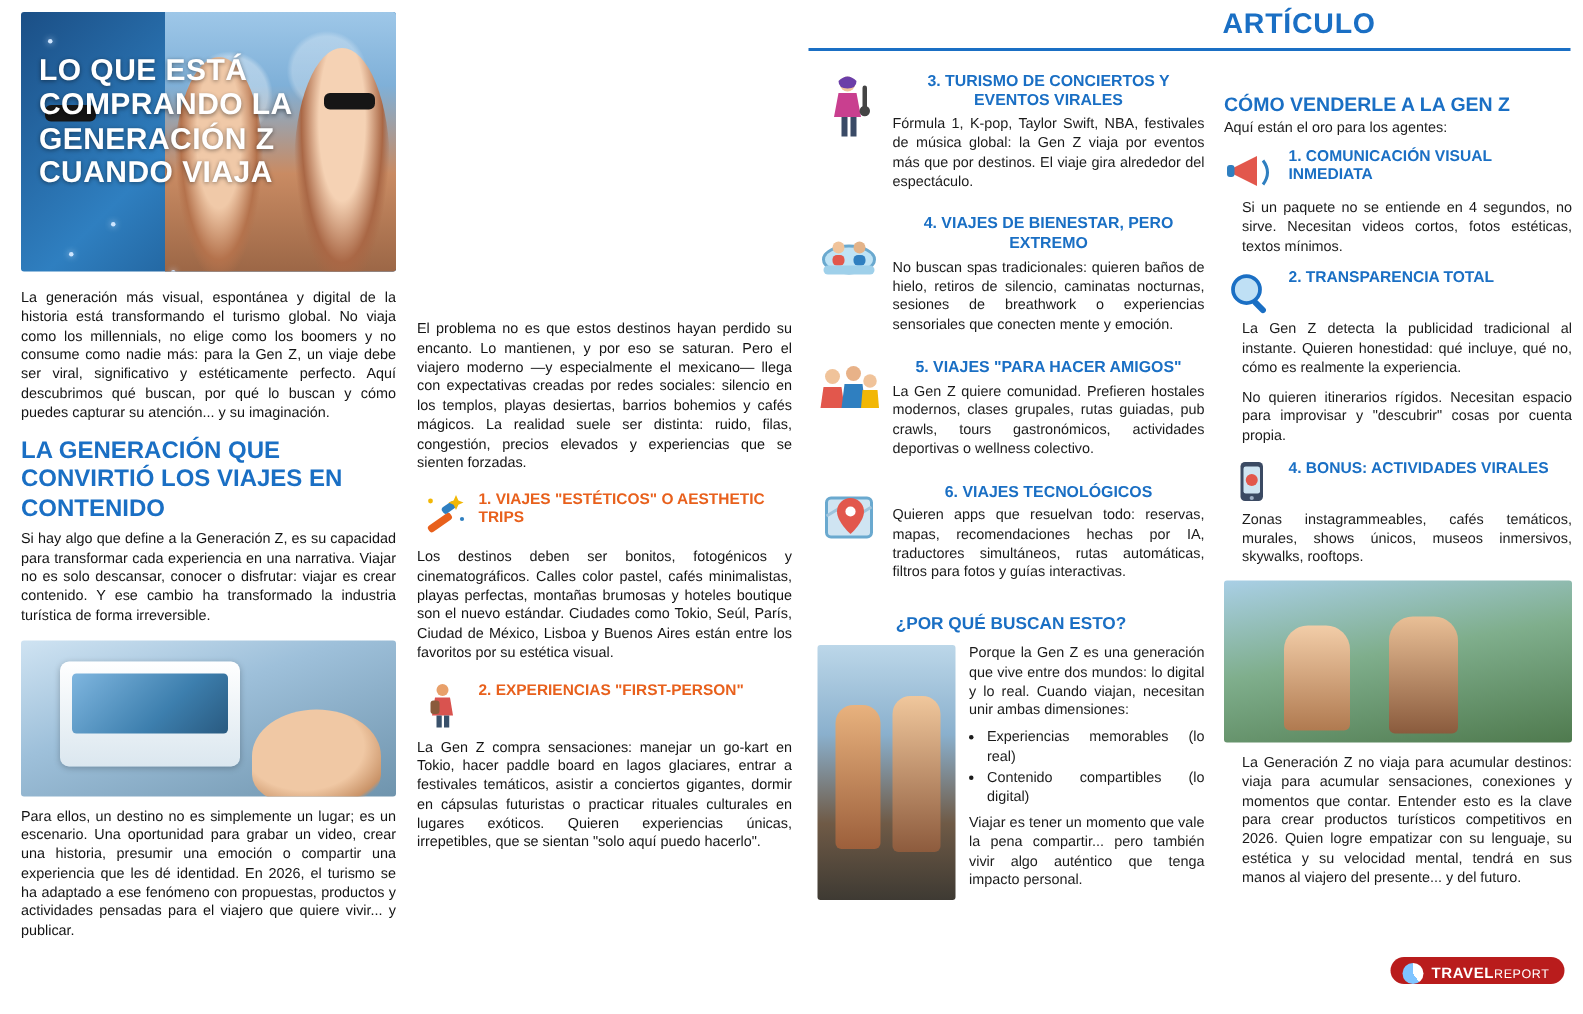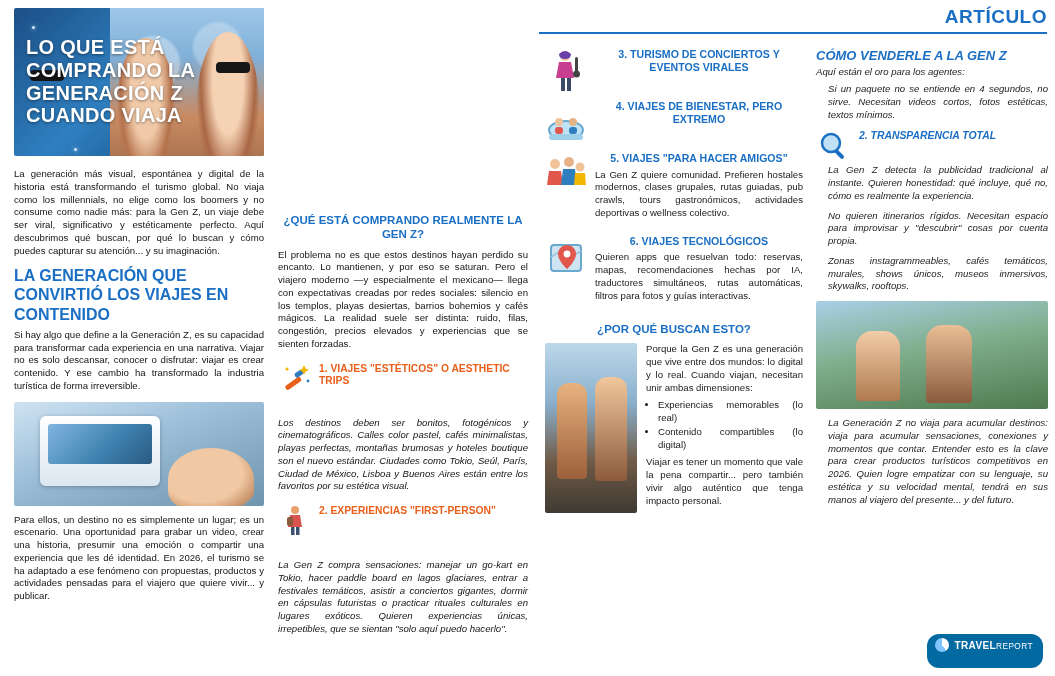--- a/index.html
+++ b/index.html
@@ -8,35 +8,35 @@
     width:1055px; height:676px;
     background:#ffffff;
     font-family:"Liberation Sans", sans-serif;
     color:#1b1b1b;
     overflow:hidden;
   }
   .page { position:relative; width:1055px; height:676px; }
 
   
   .article-head {
-    position:absolute; left:815px; top:6px; width:232px; text-align:right;
+    position:absolute; left:815px; top:6px; width:232px; 
   }
   .article-head .t {
     font-size:19px; font-weight:bold; color:#1a6fc4; letter-spacing:.5px;
   }
   .head-rule {
     position:absolute; left:539px; top:32px; width:508px; height:2px;
     background:#1a6fc4;
   }
 
   
   .col1 { position:absolute; left:14px; top:8px; width:250px; }
 
   .hero {
-    position:relative; width:250px; height:148px; overflow:hidden;
+    position:relative; width:250px; height:173px; overflow:hidden;
     border-radius:2px;
     background:linear-gradient(135deg,#1b4f86 0%,#2f7fc0 45%,#0f3c6b 100%);
   }
   .hero .photo {
     position:absolute; right:0; top:0; width:154px; height:196px;
     background:
       radial-gradient(circle at 28% 28%, rgba(255,255,255,.35) 0 14%, transparent 16%),
       radial-gradient(circle at 70% 20%, rgba(255,255,255,.28) 0 12%, transparent 14%),
       linear-gradient(180deg,#9ec7e8 0%, #7fb0d8 25%, #c98b63 55%, #8c5a3c 100%);
     overflow:hidden;
@@ -103,21 +103,21 @@
   .col2 .sec-title {
     color:#1a6fc4; font-weight:bold; font-size:11.5px; line-height:1.2; text-align:center;
     margin:0 0 7px 0;
   }
   .item { display:flex; gap:7px; align-items:flex-start; margin-top:10px; }
   .item .ic { flex:0 0 auto; width:34px; height:34px; position:relative; }
   .item .itxt { flex:1 1 auto; }
   .item-title {
     color:#e8601c; font-weight:bold; font-size:10.3px; line-height:1.18; margin:2px 0 0 0;
   }
-  .col2 .blk { margin-top:22px;font-style:italic; }
+  .col2 .blk { margin-top:6px; }
 
   
   .col3 { position:absolute; left:545px; top:48px; width:258px; }
   .c3-item { display:flex; gap:8px; align-items:flex-start; margin-bottom:6px; }
   .c3-item .ic { flex:0 0 auto; width:42px; height:46px; position:relative; }
   .c3-title {
     color:#1a6fc4; font-weight:bold; font-size:10.6px; line-height:1.2; text-align:center;
     margin:0 0 4px 0;
   }
   .c3-body { font-size:9.6px; line-height:1.33; text-align:justify; margin:0 0 9px 0; }
@@ -136,21 +136,21 @@
   }
   .why-photo::after{
     content:""; position:absolute; right:10px; top:34px; width:32px; height:104px;
     background:linear-gradient(180deg,#f0c79c,#8d5b3d); border-radius:12px 12px 4px 4px;
   }
   .why-text { flex:1 1 auto; font-size:9.6px; line-height:1.33; text-align:justify; }
   ul.bul { margin:5px 0 5px 12px; padding:0; }
   ul.bul li { font-size:9.6px; line-height:1.3; margin-bottom:2px; }
 
   
-  .col4 { position:absolute; left:816px; top:48px; width:232px;font-style:italic; }
+  .col4 { position:absolute; left:816px; top:62px; width:232px; }
   .c4-h { color:#1a6fc4; font-weight:bold; font-size:13px; margin:0 0 3px 0; }
   .c4-sub { font-size:9.6px; margin:0 0 6px 0; }
   .c4-item { display:flex; gap:7px; align-items:flex-start; margin-top:4px; }
   .c4-item .ic { flex:0 0 auto; width:36px; height:36px; position:relative; }
   .c4-title { color:#1a6fc4; font-weight:bold; font-size:10.4px; line-height:1.2; margin:2px 0 3px 0; }
   .c4-body { font-size:9.6px; line-height:1.33; text-align:justify; margin:0 0 7px 12px; }
   .c4-photo {
     width:232px; height:108px; margin:8px 0 8px 0; border-radius:2px;
     background:linear-gradient(170deg,#a9cfe6 0%, #7fae8c 45%, #4f7a4e 100%);
     position:relative; overflow:hidden;
@@ -159,23 +159,23 @@
     content:""; position:absolute; left:40px; top:30px; width:44px; height:70px;
     background:linear-gradient(180deg,#f2cda8,#b07a50); border-radius:16px 16px 4px 4px;
   }
   .c4-photo::after{
     content:""; position:absolute; left:110px; top:24px; width:46px; height:78px;
     background:linear-gradient(180deg,#e9bf96,#8a5b3d); border-radius:16px 16px 4px 4px;
   }
 
   
   .logo {
-    position:absolute; right:12px; bottom:8px;
-    background:#0369a1; color:#fff; border-radius:12px;
-    padding:4px 10px 16px 8px; display:flex; align-items:center; gap:5px;
+    position:absolute; right:12px; bottom:20px;
+    background:#b91c1c; color:#fff; border-radius:12px;
+    padding:4px 10px 0 8px; display:flex; align-items:center; gap:5px;
   }
   .logo .mark { width:14px; height:14px; border-radius:50%;
     background:conic-gradient(#fff 0 40%, #7fc4ff 40% 100%); }
   .logo .name { font-size:10px; font-weight:bold; letter-spacing:.4px; }
   .logo .name small { font-weight:normal; }
 </style>
 </head>
 <body>
 
 <div class="page">
@@ -204,21 +204,20 @@
     <p class="body-text">Si hay algo que define a la Generación Z, es su capacidad para transformar cada experiencia en una narrativa. Viajar no es solo descansar, conocer o disfrutar: viajar es crear contenido. Y ese cambio ha transformado la industria turística de forma irreversible.</p>
 
     <div class="photo2">
       <div class="hand"></div>
     </div>
 
     <p class="body-text">Para ellos, un destino no es simplemente un lugar; es un escenario. Una oportunidad para grabar un video, crear una historia, presumir una emoción o compartir una experiencia que les dé identidad. En 2026, el turismo se ha adaptado a ese fenómeno con propuestas, productos y actividades pensadas para el viajero que quiere vivir... y publicar.</p>
   </div>
 
   <div class="col2">
-    <div class="sec-title">¿QUÉ ESTÁ COMPRANDO REALMENTE LA GEN Z?</div>
     <p class="body-text">El problema no es que estos destinos hayan perdido su encanto. Lo mantienen, y por eso se saturan. Pero el viajero moderno —y especialmente el mexicano— llega con expectativas creadas por redes sociales: silencio en los templos, playas desiertas, barrios bohemios y cafés mágicos. La realidad suele ser distinta: ruido, filas, congestión, precios elevados y experiencias que se sienten forzadas.</p>
 
     <div class="item">
       <div class="ic">
         <svg width="34" height="34" viewBox="0 0 34 34">
           <rect x="6" y="20" width="18" height="5" rx="2" transform="rotate(-35 15 22)" fill="#e8601c"></rect>
           <rect x="16" y="10" width="10" height="5" rx="2" transform="rotate(-35 21 12)" fill="#2f7fc0"></rect>
           <path d="M26 4 l1.6 3.6 L31 9 l-3.4 1.5 L26 14 l-1.6-3.5 L21 9 l3.4-1.4z" fill="#f2b705"></path>
           <circle cx="9" cy="8" r="1.6" fill="#f2b705"></circle>
           <circle cx="30" cy="20" r="1.4" fill="#2f7fc0"></circle>
@@ -256,36 +255,38 @@
           <path d="M14 6 q6-6 12 0 q0 5-6 5 q-6 0-6-5z" fill="#6b3ea8"></path>
           <path d="M14 14 h12 l3 16 h-18z" fill="#c93f8f"></path>
           <rect x="16" y="30" width="4" height="13" fill="#3a4a66"></rect>
           <rect x="22" y="30" width="4" height="13" fill="#3a4a66"></rect>
           <rect x="30" y="9" width="3" height="16" rx="1.5" fill="#444"></rect>
           <circle cx="31.5" cy="26" r="3.5" fill="#444"></circle>
         </svg>
       </div>
       <div style="flex:1 1 auto;">
         <div class="c3-title">3. TURISMO DE CONCIERTOS Y EVENTOS VIRALES</div>
+        <p class="c3-body">Fórmula 1, K-pop, Taylor Swift, NBA, festivales de música global: la Gen Z viaja por eventos más que por destinos. El viaje gira alrededor del espectáculo.</p>
       </div>
     </div>
 
     <div class="c3-item">
       <div class="ic">
         <svg width="42" height="46" viewBox="0 0 42 46">
           <ellipse cx="21" cy="30" rx="17" ry="9" fill="#bfe3f5" stroke="#6aa9cf" stroke-width="2"></ellipse>
           <circle cx="14" cy="22" r="4" fill="#f0c39a"></circle>
           <circle cx="28" cy="22" r="4" fill="#e3b389"></circle>
           <rect x="10" y="27" width="8" height="7" rx="3" fill="#e2574c"></rect>
           <rect x="24" y="27" width="8" height="7" rx="3" fill="#2f7fc0"></rect>
           <rect x="4" y="34" width="34" height="6" rx="3" fill="#9fd0ea"></rect>
         </svg>
       </div>
       <div style="flex:1 1 auto;">
         <div class="c3-title">4. VIAJES DE BIENESTAR, PERO EXTREMO</div>
+        <p class="c3-body">No buscan spas tradicionales: quieren baños de hielo, retiros de silencio, caminatas nocturnas, sesiones de breathwork o experiencias sensoriales que conecten mente y emoción.</p>
       </div>
     </div>
 
     <div class="c3-item">
       <div class="ic">
         <svg width="42" height="46" viewBox="0 0 42 46">
           <circle cx="10" cy="12" r="5" fill="#f0c39a"></circle>
           <path d="M4 19 h12 l2 14 H2z" fill="#e2574c"></path>
           <circle cx="24" cy="10" r="5" fill="#e8b288"></circle>
           <path d="M18 17 h12 l2 16 H16z" fill="#2f7fc0"></path>
@@ -326,37 +327,62 @@
         </ul>
         <p style="margin:0">Viajar es tener un momento que vale la pena compartir... pero también vivir algo auténtico que tenga impacto personal.</p>
       </div>
     </div>
   </div>
 
   <div class="col4">
     <div class="c4-h">CÓMO VENDERLE A LA GEN Z</div>
     <div class="c4-sub">Aquí están el oro para los agentes:</div>
 
+    <div class="c4-item">
+      <div class="ic">
+        <svg width="36" height="36" viewBox="0 0 36 36">
+          <path d="M4 16 l18-9 v20 l-18-9z" fill="#e2574c"></path>
+          <rect x="2" y="13" width="5" height="8" rx="2" fill="#2f7fc0"></rect>
+          <path d="M26 10 q6 8 0 16" stroke="#2f7fc0" stroke-width="2" fill="none"></path>
+        </svg>
+      </div>
+      <div style="flex:1 1 auto;">
+        <div class="c4-title">1. COMUNICACIÓN VISUAL INMEDIATA</div>
+      </div>
+    </div>
     <p class="c4-body">Si un paquete no se entiende en 4 segundos, no sirve. Necesitan videos cortos, fotos estéticas, textos mínimos.</p>
 
     <div class="c4-item">
       <div class="ic">
         <svg width="36" height="36" viewBox="0 0 36 36">
           <circle cx="15" cy="15" r="9" fill="#bfe0f5" stroke="#1a6fc4" stroke-width="2.5"></circle>
           <rect x="21" y="21" width="11" height="4" rx="2" transform="rotate(45 21 21)" fill="#1a6fc4"></rect>
         </svg>
       </div>
       <div style="flex:1 1 auto;">
         <div class="c4-title">2. TRANSPARENCIA TOTAL</div>
       </div>
     </div>
     <p class="c4-body">La Gen Z detecta la publicidad tradicional al instante. Quieren honestidad: qué incluye, qué no, cómo es realmente la experiencia.</p>
 
     <p class="c4-body">No quieren itinerarios rígidos. Necesitan espacio para improvisar y "descubrir" cosas por cuenta propia.</p>
 
+    <div class="c4-item">
+      <div class="ic">
+        <svg width="36" height="36" viewBox="0 0 36 36">
+          <rect x="11" y="3" width="15" height="26" rx="3" fill="#3b4a63"></rect>
+          <rect x="13" y="6" width="11" height="18" rx="1.5" fill="#cfe4f2"></rect>
+          <circle cx="18.5" cy="15" r="4" fill="#e2574c"></circle>
+          <circle cx="18.5" cy="27" r="1.4" fill="#9fb0c6"></circle>
+        </svg>
+      </div>
+      <div style="flex:1 1 auto;">
+        <div class="c4-title">4. BONUS: ACTIVIDADES VIRALES</div>
+      </div>
+    </div>
     <p class="c4-body">Zonas instagrammeables, cafés temáticos, murales, shows únicos, museos inmersivos, skywalks, rooftops.</p>
 
     <div class="c4-photo"></div>
 
     <p class="c4-body">La Generación Z no viaja para acumular destinos: viaja para acumular sensaciones, conexiones y momentos que contar. Entender esto es la clave para crear productos turísticos competitivos en 2026. Quien logre empatizar con su lenguaje, su estética y su velocidad mental, tendrá en sus manos al viajero del presente... y del futuro.</p>
   </div>
 
   <div class="logo">
     <div class="mark"></div>
     <div class="name">

